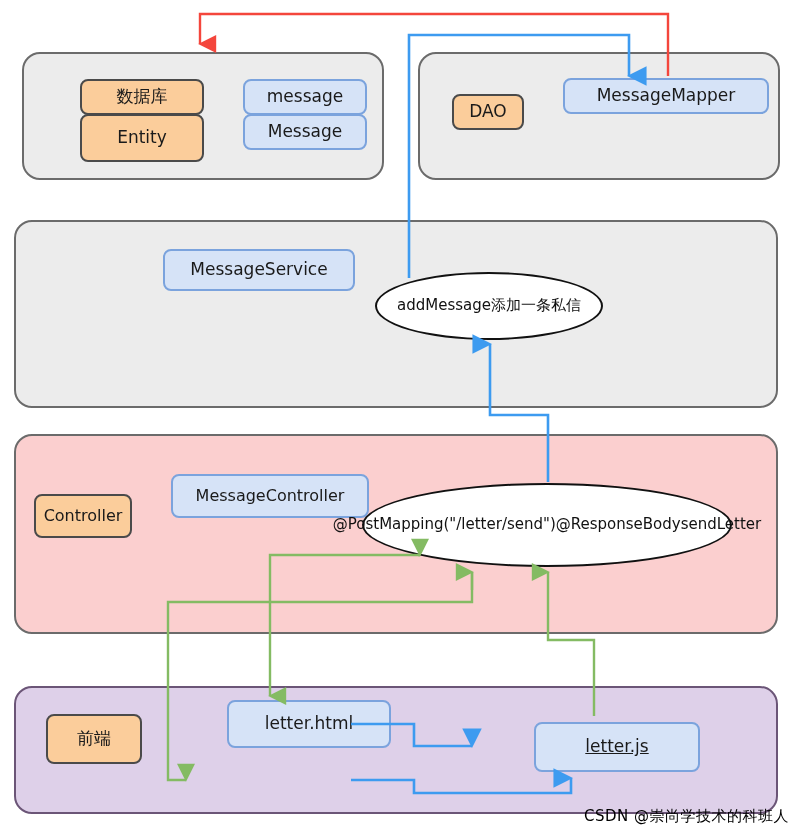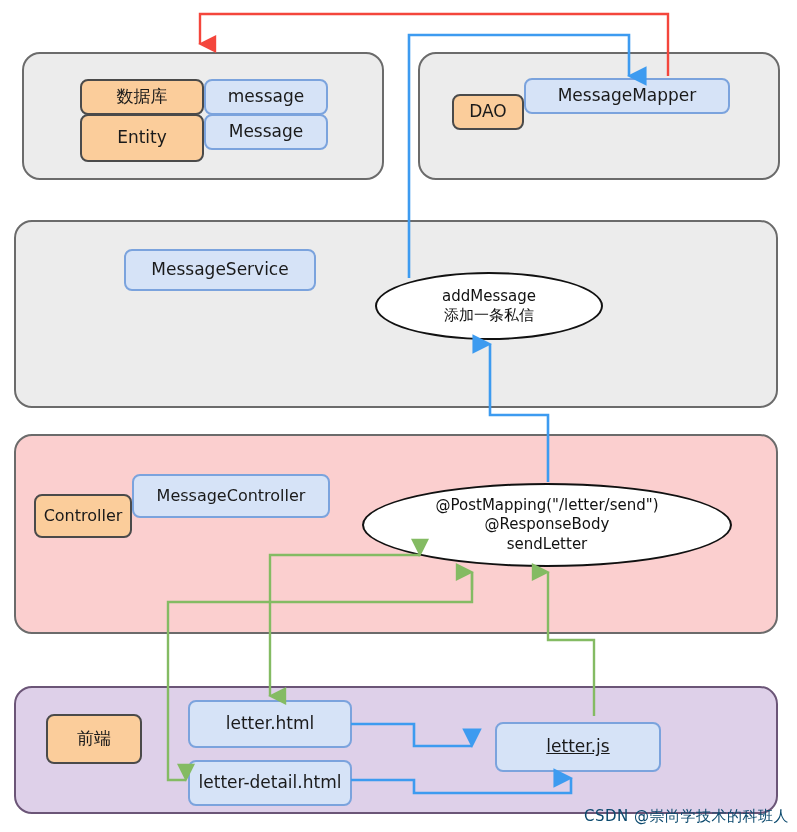--- a/index.html
+++ b/index.html
@@ -56,43 +56,44 @@
     background: #fbcd9b;
     border: 2px solid #4a4a4a;
     color: #1a1a1a;
     font-size: 17px;
   }
   .blue {
     background: #d6e3f7;
     border: 2px solid #7ba3dd;
     color: #1a1a1a;
     font-size: 17px;
+    margin-left: 39px;
   }
   .ellipse {
     position: absolute;
     box-sizing: border-box;
     background: #ffffff;
     border: 2.5px solid #111111;
     border-radius: 50%;
     display: flex;
-    flex-direction: column;
+    flex-direction: row;
     align-items: center;
     justify-content: center;
     text-align: center;
     color: #111111;
     z-index: 4;
     line-height: 1.3;
   }
   .ellipse span { display: block; }
   .watermark {
     position: absolute;
     right: 8px;
     bottom: 6px;
     font-size: 15px;
-    color: #0c4a6e;
+    color: #000000;
     z-index: 8;
     white-space: nowrap;
     letter-spacing: 0.5px;
   }
 </style>
 </head>
 <body>
 
 <div id="stage">
 
@@ -174,18 +175,17 @@
     <span>@PostMapping("/letter/send")</span>
     <span>@ResponseBody</span>
     <span>sendLetter</span>
   </div>
 
   <div class="panel panel-purple" style="left:14px; top:686px; width:764px; height:128px;"></div>
 
   <div class="node tag" style="left:46px; top:714px; width:96px; height:50px;">前端</div>
 
   <div class="node blue" style="left:188px; top:700px; width:164px; height:48px;">letter.html</div>
-  <div class="node blue" style="left:188px; top:760px; width:164px; height:46px;">letter-detail.html</div>
   <div class="node blue" style="left:495px; top:722px; width:166px; height:50px;text-decoration:underline;">letter.js</div>
 
   <div class="watermark">CSDN @崇尚学技术的科班人</div>
 
 </div>
 
 </body></html>

